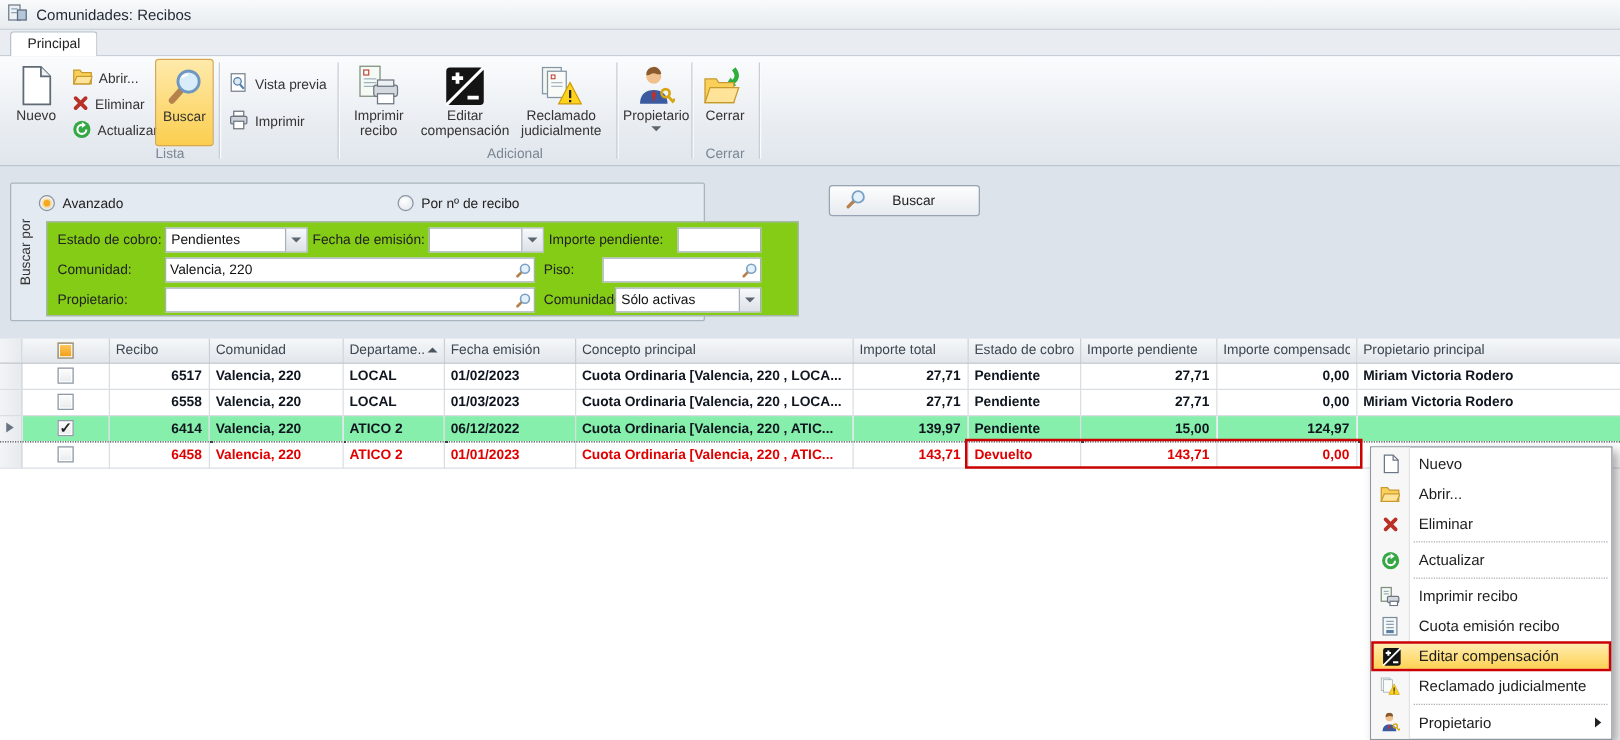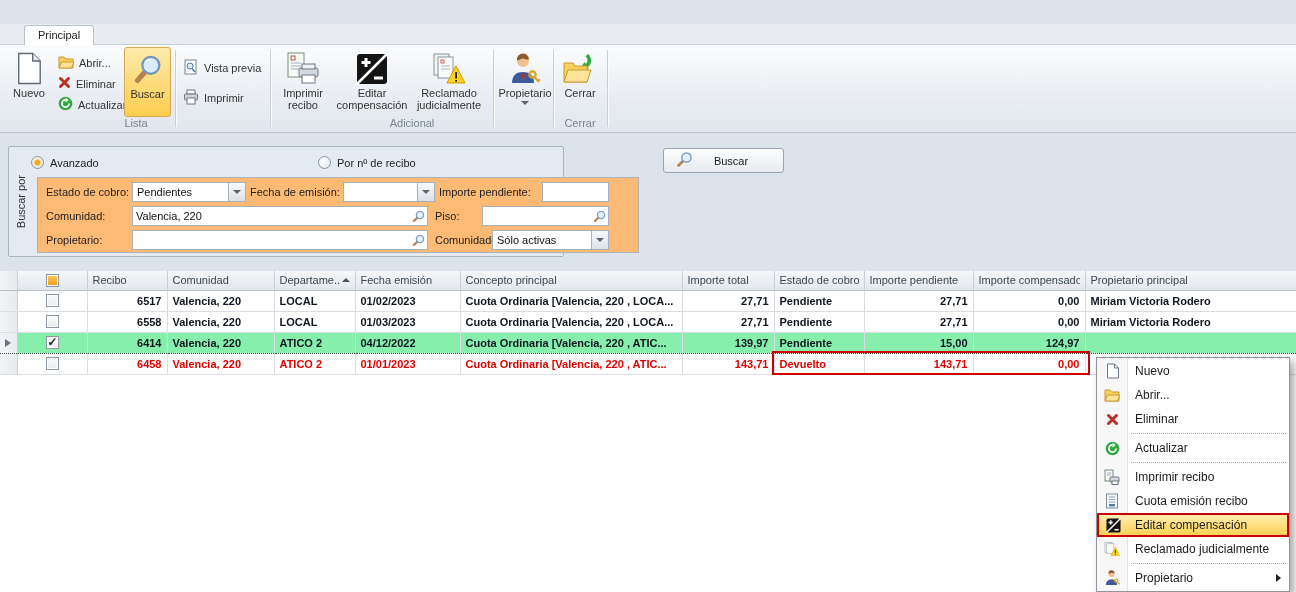--- a/index.html
+++ b/index.html
@@ -8,21 +8,21 @@
   .app{position:relative;width:1296px;height:592px;background:#dce3eb;overflow:hidden}
 
   
   .titlebar{position:absolute;left:0;top:0;width:100%;height:24px;
     background:linear-gradient(#f8fafb,#e7ebef);border-bottom:1px solid #ccd4dc;
     display:flex;align-items:center;gap:7px;padding-left:6px}
   .titlebar .title{font-size:12px;color:#1f2733}
 
   
   .tabstrip{position:absolute;left:0;top:24px;width:100%;height:21px;background:#e9edf2;
-    border-bottom:1px solid #c6cfd8;display:flex;align-items:flex-end;padding-left:24px}
+    border-bottom:1px solid #c6cfd8;display:flex;align-items:flex-end;padding-left:8px}
   .tab{background:#fff;border:1px solid #b9c3cd;border-bottom:none;border-radius:3px 3px 0 0;
     padding:3px 13px 4px;position:relative;top:1px;color:#222}
 
   
   .ribbon{position:absolute;left:0;top:45px;width:100%;height:88px;
     background:linear-gradient(#fbfcfd,#e9edf2 62%,#e0e6ec);border-bottom:1px solid #bcc6d0}
   .rgroup{position:absolute;top:0;height:100%}
   .glabel{position:absolute;bottom:3px;left:0;right:0;text-align:center;color:#7b8692}
   .gdivider{position:absolute;top:5px;bottom:5px;width:1px;background:#c7ced6;box-shadow:1px 0 0 #fafbfc}
   .btn-large{position:absolute;top:2px;height:70px;display:flex;flex-direction:column;align-items:center;
@@ -38,21 +38,21 @@
   
   .searchbox{position:absolute;left:8px;top:146px;width:556px;height:111px;background:#e4eaf1;
     border:1px solid #a9b4bf;border-radius:2px}
   .vlabel{position:absolute;left:0;top:0;bottom:0;width:24px;display:flex;align-items:center;justify-content:center}
   .vlabel span{writing-mode:vertical-rl;transform:rotate(180deg);color:#333}
   .radio{position:absolute;display:flex;align-items:center;gap:6px}
   .rdot{width:13px;height:13px;border-radius:50%;border:1px solid #8b95a0;
     background:radial-gradient(circle at 40% 35%,#fff,#dde3e9);position:relative}
   .radio.sel .rdot::after{content:"";position:absolute;left:3px;top:3px;width:5px;height:5px;border-radius:50%;
     background:#f5a81e;box-shadow:0 0 2px 1px #f8c155}
-  .fieldbox{position:absolute;left:28px;top:30px;width:602px;height:76px;border:1px solid #a9b4bf;background:#fdba74}
+  .fieldbox{position:absolute;left:28px;top:30px;width:602px;height:76px;border:1px solid #a9b4bf;background:#84cc16}
   .flabel{position:absolute;color:#222;white-space:nowrap}
   .tinput{position:absolute;height:20px;background:#fff;border:1px solid #a6b0bb;padding:0 3px;
     font:11px "Liberation Sans",sans-serif;color:#111}
   .sinput{position:absolute;height:20px;background:#fff;border:1px solid #a6b0bb;display:flex;align-items:center}
   .sinput input{flex:1;border:none;outline:none;min-width:0;padding:0 3px;font:11px "Liberation Sans",sans-serif;color:#111;background:transparent}
   .sinput .mag{width:17px;display:flex;justify-content:center;cursor:pointer}
   .combo{position:absolute;height:20px;background:#fff;border:1px solid #a6b0bb;display:flex}
   .combo .cval{flex:1;padding:3px 4px;overflow:hidden;white-space:nowrap;color:#111}
   .combo .cbtn{width:17px;background:linear-gradient(#f7f9fb,#dde2e8);border-left:1px solid #a6b0bb;
     display:flex;align-items:center;justify-content:center}
@@ -100,20 +100,29 @@
   .msep{height:5px;display:flex;align-items:center;position:relative}
   .msep i{flex:1;margin-left:34px;margin-right:3px;border-top:1px dotted #adadad}
   .subarrow{margin-left:auto;margin-right:8px;width:0;height:0;border-left:5px solid #222;
     border-top:4px solid transparent;border-bottom:4px solid transparent}
 </style>
 </head>
 <body>
 
 <div class="app">
 
+  <div class="titlebar">
+    <span><svg width="16" height="16" viewBox="0 0 16 16">
+          <rect x="1" y="2" width="9" height="12" fill="#eef2f6" stroke="#6d7a88"></rect>
+          <line x1="3" y1="5" x2="8" y2="5" stroke="#8aa2b5"></line>
+          <line x1="3" y1="8" x2="8" y2="8" stroke="#8aa2b5"></line>
+          <rect x="8" y="6" width="7" height="8" fill="#b3c6da" stroke="#5c6c7c"></rect>
+        </svg></span>
+    <span class="title">Comunidades: Recibos</span>
+  </div>
 
   <div class="tabstrip">
     <div class="tab">Principal</div>
   </div>
 
   <div class="ribbon">
 
     <div class="rgroup" style="left:2px;width:268px">
       <div class="btn-large" style="left:4px;width:46px">
         <span class="bicon">
@@ -440,21 +449,21 @@
             <td class="num">27,71</td>
             <td class="num">0,00</td>
             <td>Miriam Victoria Rodero</td>
           </tr>
           <tr class="selected">
             <td class="ind"><span class="rowarrow"></span></td>
             <td class="chk"><span class="cb checked"></span></td>
             <td class="num">6414</td>
             <td>Valencia, 220</td>
             <td>ATICO 2</td>
-            <td>04/12/2022</td>
+            <td>06/12/2022</td>
             <td>Cuota Ordinaria [Valencia, 220 , ATIC...</td>
             <td class="num">139,97</td>
             <td>Pendiente</td>
             <td class="num">15,00</td>
             <td class="num">124,97</td>
             <td></td>
           </tr>
           <tr class="alert">
             <td class="ind"></td>
             <td class="chk"><span class="cb"></span></td>

